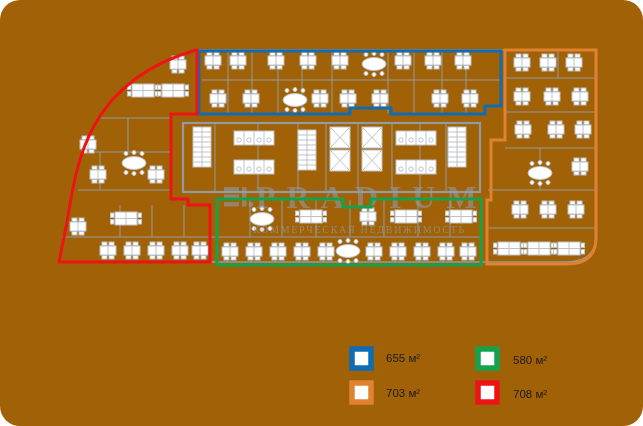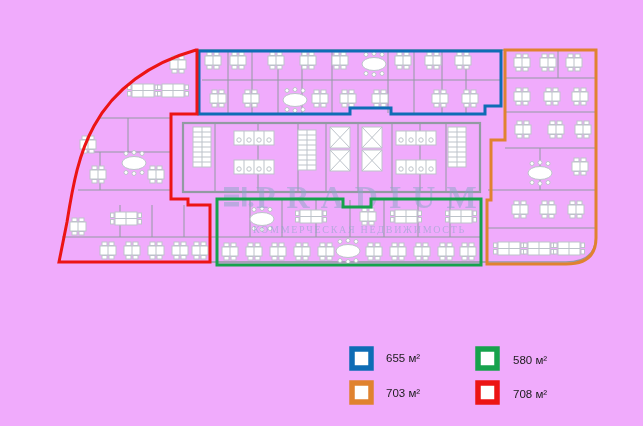--- a/index.html
+++ b/index.html
@@ -1,17 +1,17 @@
 <!DOCTYPE html>
 <html><head>
 <meta charset="utf-8">
 <style>
   html,body{margin:0;padding:0;background:#ffffff;}
-  .stage{position:relative;width:643px;height:426px;background:#f0abfc;overflow:hidden;
-         font-family:"Liberation Sans",sans-serif;}
+  .stage{position:relative;width:643px;height:426px;background:#a16207;overflow:hidden;
+         font-family:"Liberation Sans",sans-serif;border-radius:20px;}
   svg{position:absolute;left:0;top:0;}
   text{user-select:none;}
 </style>
 </head>
 <body>
 
 <div class="stage">
 <svg width="643" height="426" viewBox="0 0 643 426">
 
   <defs>

